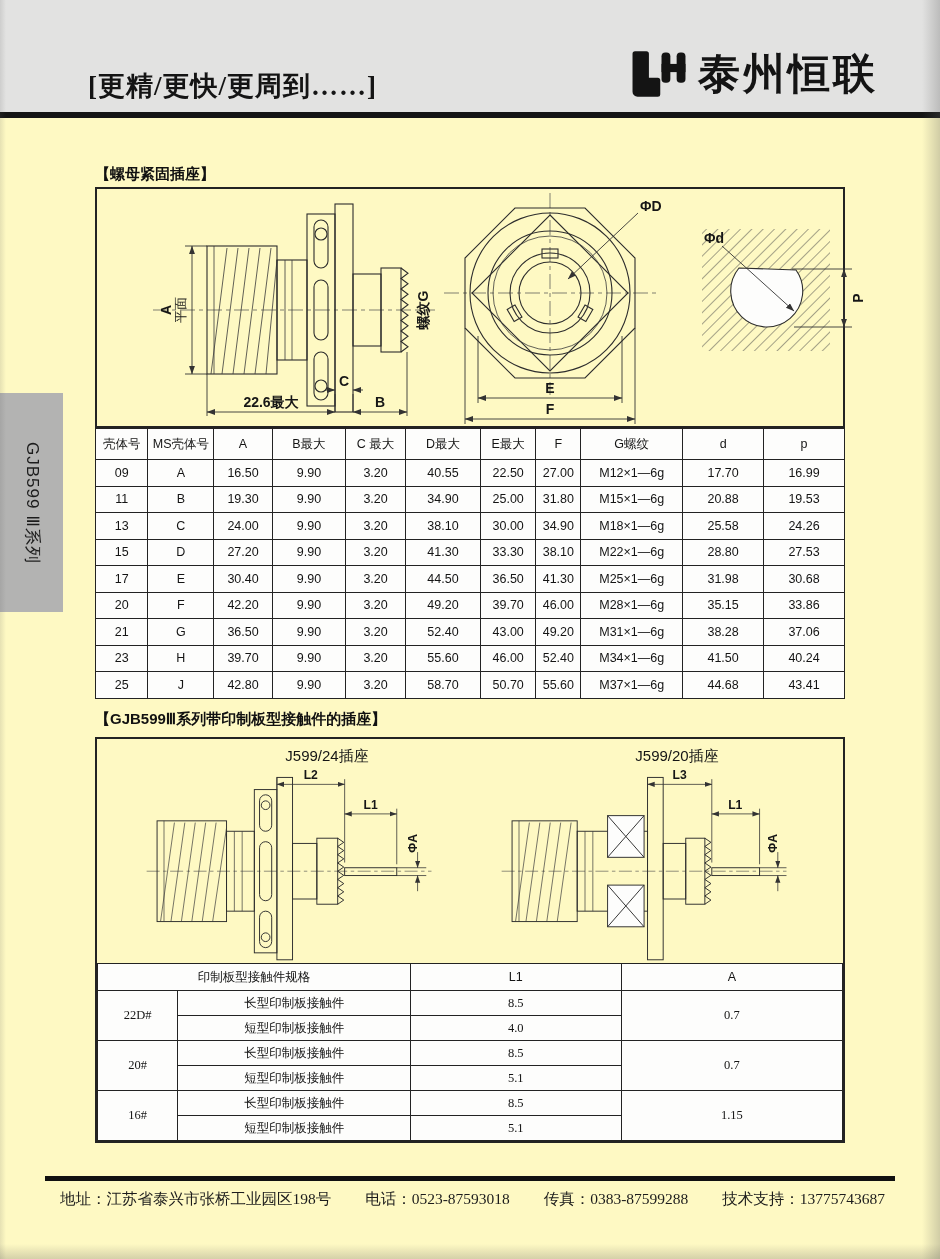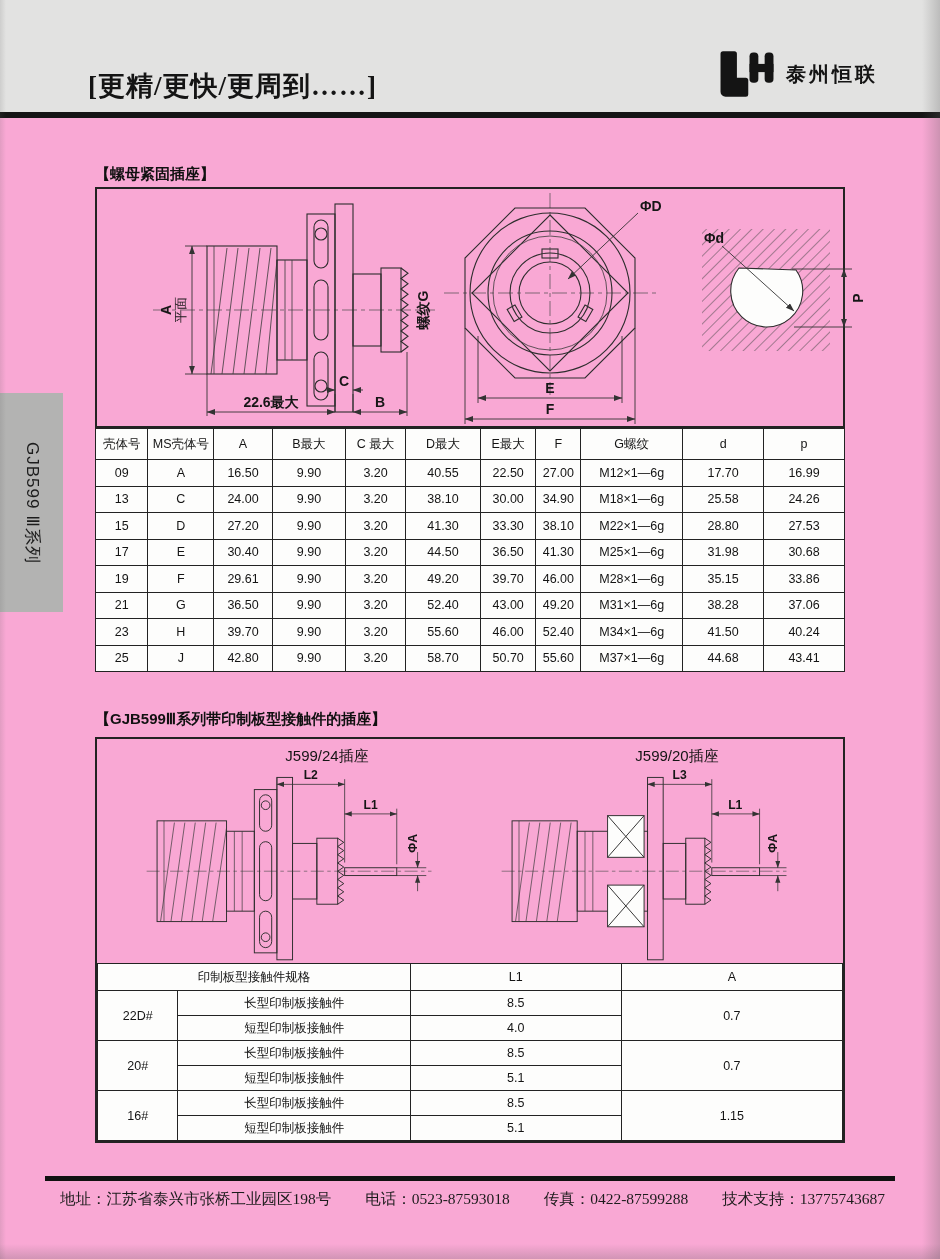--- a/index.html
+++ b/index.html
@@ -1,27 +1,27 @@
 <!DOCTYPE html>
 <html><head>
 <meta charset="utf-8">
 <style>
   * { margin:0; padding:0; box-sizing:border-box; }
   html,body { background:#e9e9e9; }
   .page {
     position:relative; width:940px; height:1259px; margin:0 auto;
-    background:#f9a8d4; overflow:hidden; color:#1a1a1a;
+    background:#fef9c3; overflow:hidden; color:#1a1a1a;
     font-family:"Liberation Sans", sans-serif;
   }
   
   .band { position:absolute; left:0; top:0; width:100%; height:112px; background:#e2e2e1; }
   .slogan { position:absolute; left:88px; top:68px; font-family:"Liberation Serif", serif;
     font-weight:700; font-size:27px; letter-spacing:1px; color:#141414; }
   .brand { position:absolute; right:62px; top:44px; display:flex; align-items:center; gap:10px; }
-  .brand-name { font-size:20px; font-weight:900; letter-spacing:3px; color:#141414; }
+  .brand-name { font-size:42px; font-weight:900; letter-spacing:3px; color:#141414; }
   .rule { position:absolute; left:0; top:112px; width:100%; height:6px; background:#151515; }
   
   .side-tab { position:absolute; left:0; top:393px; width:63px; height:219px; background:#b3b3b2; }
   .side-tab span { position:absolute; left:50%; top:50%;
     transform:translate(-50%,-50%) rotate(90deg); white-space:nowrap;
     font-size:17px; letter-spacing:1px; color:#1c1c1c; }
   
   .sec-title { position:absolute; left:95px; font-size:15px; font-weight:700; color:#111; }
   .panel { position:absolute; left:95px; width:750px; border:2px solid #232323; }
   #panel1 { top:187px; height:241px; }
@@ -30,21 +30,21 @@
   .draw-title { position:absolute; top:8px; font-size:15px; font-weight:400; color:#151515; width:220px; text-align:center; }
   
   table { border-collapse:collapse; table-layout:fixed; width:750px; background:#fdfdfc; }
   th,td { border:1.5px solid #232323; text-align:center; vertical-align:middle;
     font-size:12.5px; color:#141414; font-weight:400; padding:0 2px; overflow:hidden; }
   #shell-table { position:absolute; left:95px; top:428px; }
   #shell-table th { height:31px;margin-top:27px; }
   #shell-table td { height:26.5px; }
   #contact-table { position:absolute; left:0; bottom:0; width:746px; }
   #contact-table th { height:27px; }
-  #contact-table td { height:25px; }
+  #contact-table td { height:25px;font-family:Liberation Serif, serif; }
   
   svg { display:block; }
   .ln { stroke:#2d2d2d; stroke-width:1.1; fill:none; }
   .thin { stroke:#3a3a3a; stroke-width:0.8; fill:none; }
   .cl { stroke:#4a4a4a; stroke-width:0.7; fill:none; stroke-dasharray:15 4 4 4; }
   .dim { stroke:#333; stroke-width:0.9; fill:none; }
   .lbl { font-family:"Liberation Sans",sans-serif; font-size:13px; fill:#161616; }
   .lblb { font-family:"Liberation Sans",sans-serif; font-size:14px; font-weight:700; fill:#161616; }
   .whitefill { fill:#fdfdfc; }
   
@@ -226,20 +226,33 @@
           <td>9.90</td>
           <td>3.20</td>
           <td>40.55</td>
           <td>22.50</td>
           <td>27.00</td>
           <td>M12×1—6g</td>
           <td>17.70</td>
           <td>16.99</td>
         </tr>
         <tr>
+          <td>11</td>
+          <td>B</td>
+          <td>19.30</td>
+          <td>9.90</td>
+          <td>3.20</td>
+          <td>34.90</td>
+          <td>25.00</td>
+          <td>31.80</td>
+          <td>M15×1—6g</td>
+          <td>20.88</td>
+          <td>19.53</td>
+        </tr>
+        <tr>
           <td>13</td>
           <td>C</td>
           <td>24.00</td>
           <td>9.90</td>
           <td>3.20</td>
           <td>38.10</td>
           <td>30.00</td>
           <td>34.90</td>
           <td>M18×1—6g</td>
           <td>25.58</td>
@@ -265,23 +278,23 @@
           <td>9.90</td>
           <td>3.20</td>
           <td>44.50</td>
           <td>36.50</td>
           <td>41.30</td>
           <td>M25×1—6g</td>
           <td>31.98</td>
           <td>30.68</td>
         </tr>
         <tr>
-          <td>19</td>
+          <td>20</td>
           <td>F</td>
-          <td>29.61</td>
+          <td>42.20</td>
           <td>9.90</td>
           <td>3.20</td>
           <td>49.20</td>
           <td>39.70</td>
           <td>46.00</td>
           <td>M28×1—6g</td>
           <td>35.15</td>
           <td>33.86</td>
         </tr>
         <tr>
@@ -461,20 +474,20 @@
             <td>5.1</td>
           </tr>
         </tbody>
     </table>
   </div>
 
   <div class="foot-rule"></div>
   <div class="footer">
     <span class="pair"><span>地址：</span><span>江苏省泰兴市张桥工业园区198号</span></span>
     <span class="pair"><span>电话：</span><span>0523-87593018</span></span>
-    <span class="pair"><span>传真：</span><span>0422-87599288</span></span>
+    <span class="pair"><span>传真：</span><span>0383-87599288</span></span>
     <span class="pair"><span>技术支持：</span><span>13775743687</span></span>
   </div>
 
   <div class="edge-l"></div>
   <div class="edge-r"></div>
   <div class="edge-b"></div>
 </div>
 
 </body></html>

